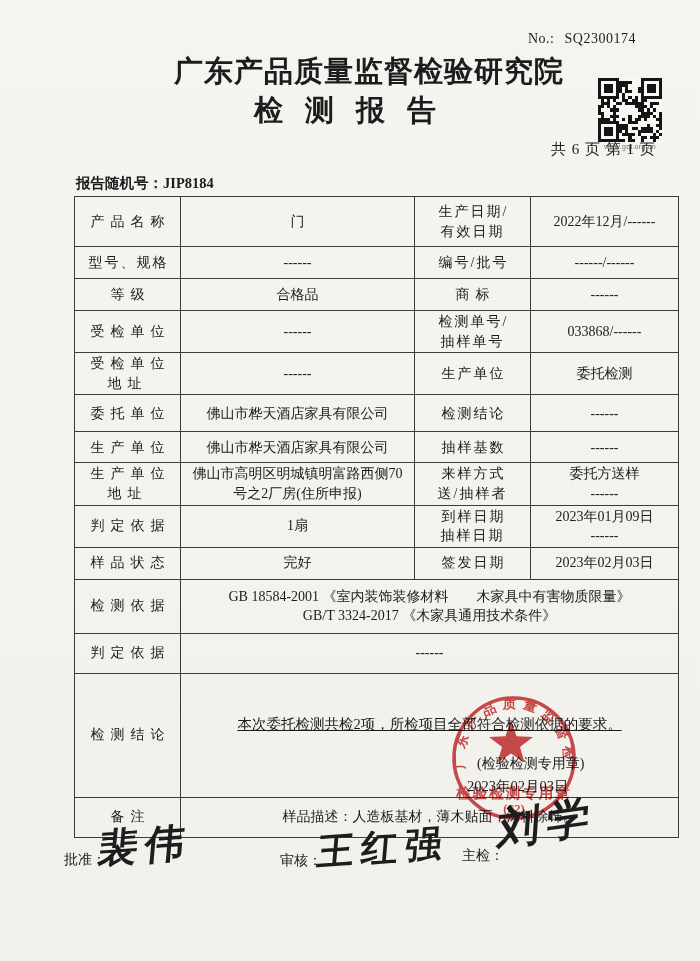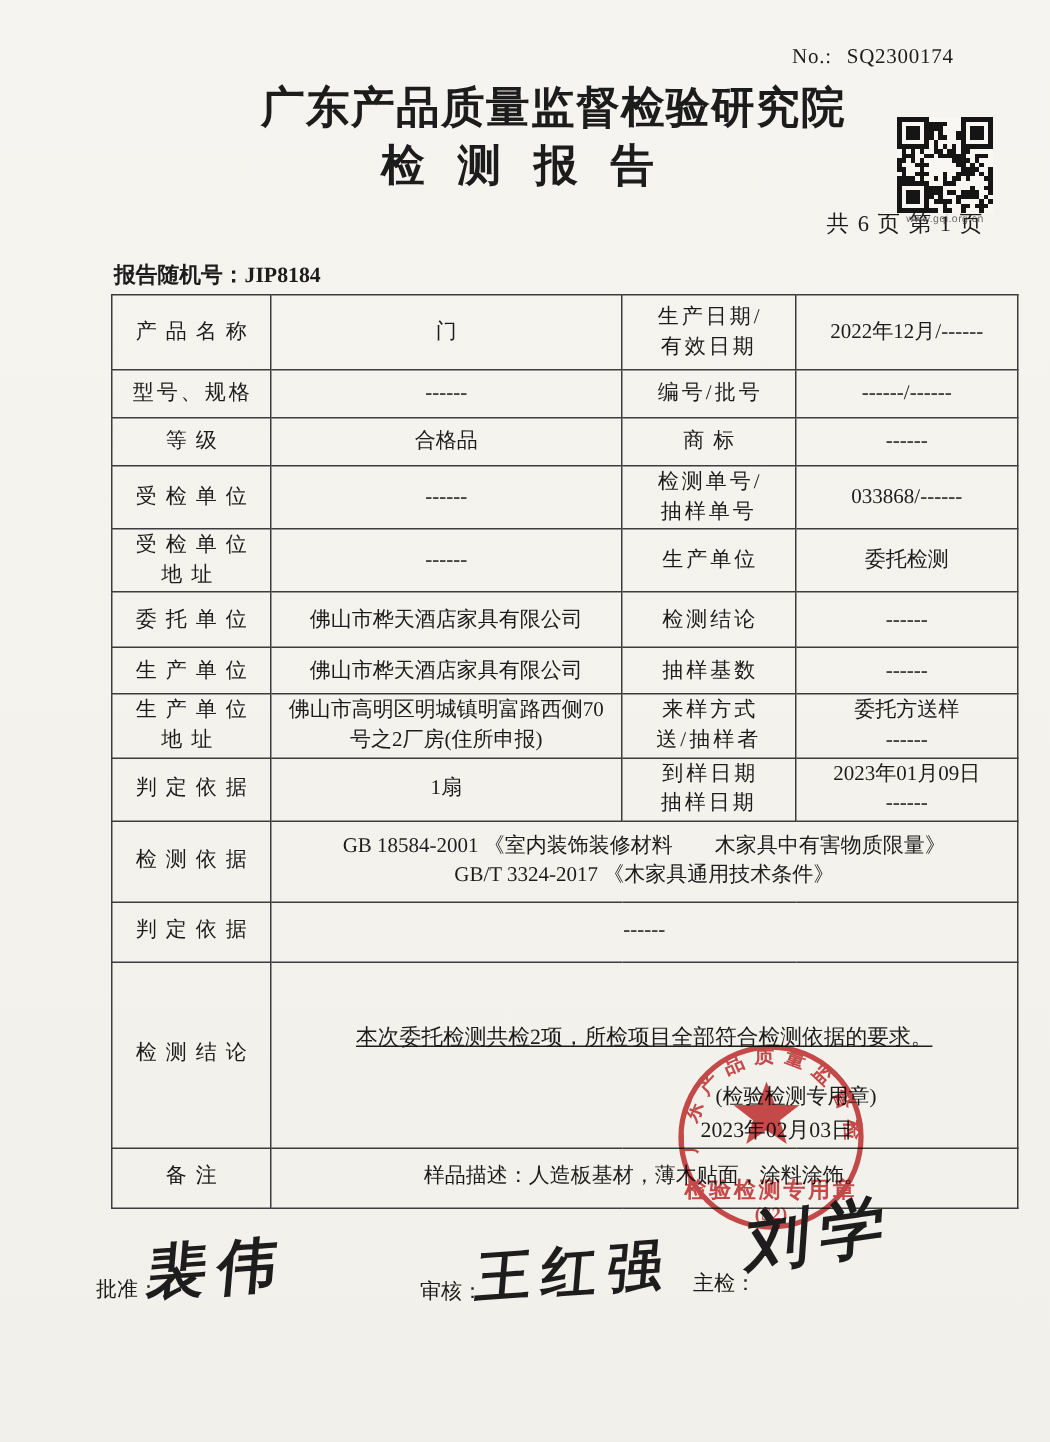--- a/index.html
+++ b/index.html
@@ -267,20 +267,26 @@
 ------</td>
       </tr>
       <tr class="rh38">
         <td class="lab">判定依据</td>
         <td>1扇</td>
         <td class="lab2">到样日期
 抽样日期</td>
         <td>2023年01月09日
 ------</td>
       </tr>
+      <tr class="rh32">
+        <td class="lab">样品状态</td>
+        <td>完好</td>
+        <td class="lab2">签发日期</td>
+        <td>2023年02月03日</td>
+      </tr>
       <tr class="rh54">
         <td class="lab">检测依据</td>
         <td class="left" colspan="3">GB 18584-2001 《室内装饰装修材料　　木家具中有害物质限量》
 GB/T 3324-2017 《木家具通用技术条件》</td>
       </tr>
       <tr class="rh40">
         <td class="lab">判定依据</td>
         <td colspan="3">------</td>
       </tr>
       <tr class="rh124">

